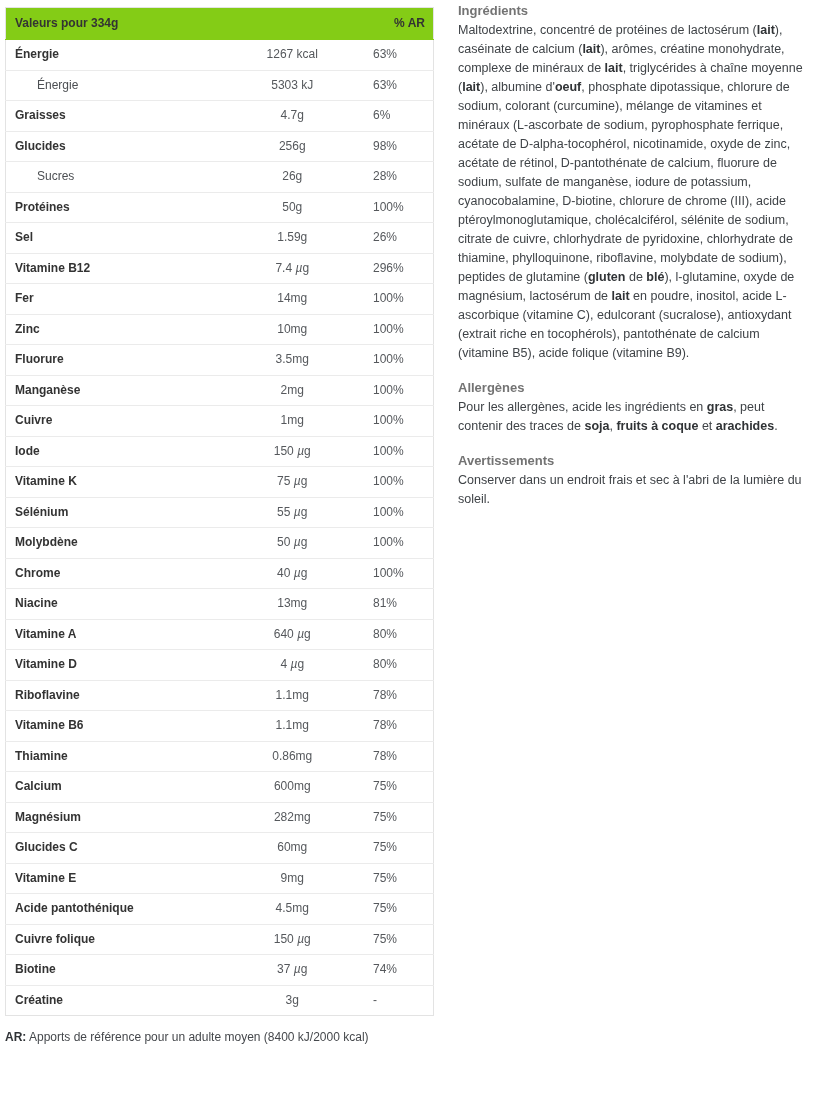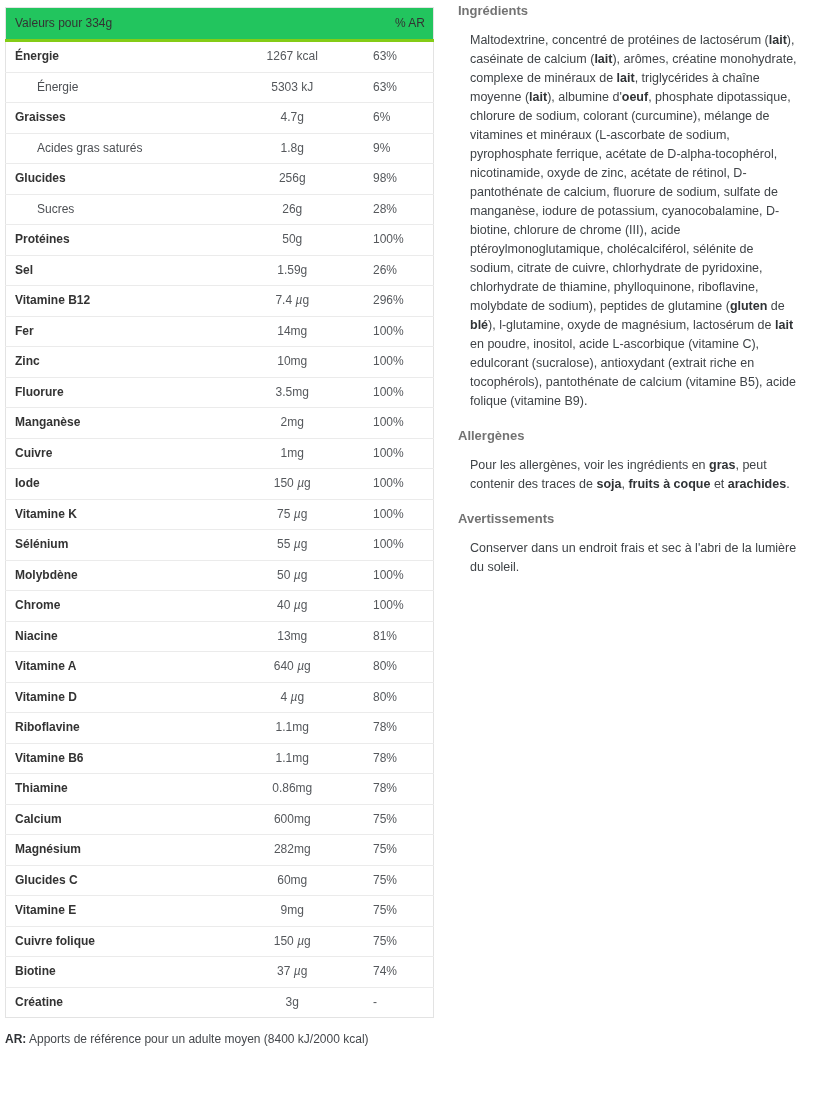--- a/index.html
+++ b/index.html
@@ -26,26 +26,26 @@
     width: 100%;
     border-collapse: collapse;
     table-layout: fixed;
     font-size: 12px;
     border: 1px solid #e3e3e3;
   }
   table.nutrition col.c-label { width: 50%; }
   table.nutrition col.c-value { width: 34%; }
   table.nutrition col.c-ar    { width: 16%; }
   table.nutrition thead th {
-    background: #22c55e;
-    font-weight: normal;
+    background: #84cc16;
+    font-weight: bold;
     color: #333333;
     text-align: left;
     padding: 9px 8px 9px 9px;
-    border-bottom: 3px solid #84cc16;
+    border-bottom: 1px solid #84cc16;
     line-height: 13px;
   }
   table.nutrition thead th.col-ar { text-align: right; padding-right: 8px; }
   table.nutrition tbody td {
     border-top: 1px solid #ebebeb;
     padding: 8px;
     line-height: 13.5px;
     color: #55585c;
     vertical-align: middle;
   }
@@ -73,21 +73,21 @@
     color: #3f4347;
   }
   .right-col h3 {
     font-size: 13px;
     font-weight: bold;
     color: #737373;
     margin: 16px 0 2px 0;
     line-height: 17px;
   }
   .right-col h3:first-child { margin-top: 0; }
-  .right-col p { margin: 12px; }
+  .right-col p { margin: 0; }
   .right-col b { font-weight: bold; color: #303336; }
 </style>
 </head>
 <body>
 
 <div class="page">
 
   <div class="left-col">
     <table class="nutrition">
       <colgroup>
@@ -112,25 +112,20 @@
             <td class="col-label sub">Énergie</td>
             <td class="col-value">5303 kJ</td>
             <td class="col-ar">63%</td>
           </tr>
           <tr>
             <td class="col-label main">Graisses</td>
             <td class="col-value">4.7g</td>
             <td class="col-ar">6%</td>
           </tr>
           <tr>
-            <td class="col-label sub">Acides gras saturés</td>
-            <td class="col-value">1.8g</td>
-            <td class="col-ar">9%</td>
-          </tr>
-          <tr>
             <td class="col-label main">Glucides</td>
             <td class="col-value">256g</td>
             <td class="col-ar">98%</td>
           </tr>
           <tr>
             <td class="col-label sub">Sucres</td>
             <td class="col-value">26g</td>
             <td class="col-ar">28%</td>
           </tr>
           <tr>
@@ -239,20 +234,25 @@
             <td class="col-ar">75%</td>
           </tr>
           <tr>
             <td class="col-label main">Glucides C</td>
             <td class="col-value">60mg</td>
             <td class="col-ar">75%</td>
           </tr>
           <tr>
             <td class="col-label main">Vitamine E</td>
             <td class="col-value">9mg</td>
+            <td class="col-ar">75%</td>
+          </tr>
+          <tr>
+            <td class="col-label main">Acide pantothénique</td>
+            <td class="col-value">4.5mg</td>
             <td class="col-ar">75%</td>
           </tr>
           <tr>
             <td class="col-label main">Cuivre folique</td>
             <td class="col-value">150 <i>µ</i>g</td>
             <td class="col-ar">75%</td>
           </tr>
           <tr>
             <td class="col-label main">Biotine</td>
             <td class="col-value">37 <i>µ</i>g</td>
@@ -265,18 +265,18 @@
           </tr>
         </tbody>
     </table>
     <p class="footnote"><b>AR:</b><span> Apports de référence pour un adulte moyen (8400 kJ/2000 kcal)</span></p>
   </div>
 
   <div class="right-col" id="detail-sections">
       <h3>Ingrédients</h3>
       <p><span>Maltodextrine, concentré de protéines de lactosérum (</span><b>lait</b><span>), caséinate de calcium (</span><b>lait</b><span>), arômes, créatine monohydrate, complexe de minéraux de </span><b>lait</b><span>, triglycérides à chaîne moyenne (</span><b>lait</b><span>), albumine d'</span><b>oeuf</b><span>, phosphate dipotassique, chlorure de sodium, colorant (curcumine), mélange de vitamines et minéraux (L-ascorbate de sodium, pyrophosphate ferrique, acétate de D-alpha-tocophérol, nicotinamide, oxyde de zinc, acétate de rétinol, D-pantothénate de calcium, fluorure de sodium, sulfate de manganèse, iodure de potassium, cyanocobalamine, D-biotine, chlorure de chrome (III), acide ptéroylmonoglutamique, cholécalciférol, sélénite de sodium, citrate de cuivre, chlorhydrate de pyridoxine, chlorhydrate de thiamine, phylloquinone, riboflavine, molybdate de sodium), peptides de glutamine (</span><b>gluten</b><span> de </span><b>blé</b><span>), l-glutamine, oxyde de magnésium, lactosérum de </span><b>lait</b><span> en poudre, inositol, acide L-ascorbique (vitamine C), edulcorant (sucralose), antioxydant (extrait riche en tocophérols), pantothénate de calcium (vitamine B5), acide folique (vitamine B9).</span></p>
       <h3>Allergènes</h3>
-      <p><span>Pour les allergènes, voir les ingrédients en </span><b>gras</b><span>, peut contenir des traces de </span><b>soja</b><span>, </span><b>fruits à coque</b><span> et </span><b>arachides</b><span>.</span></p>
+      <p><span>Pour les allergènes, acide les ingrédients en </span><b>gras</b><span>, peut contenir des traces de </span><b>soja</b><span>, </span><b>fruits à coque</b><span> et </span><b>arachides</b><span>.</span></p>
       <h3>Avertissements</h3>
       <p><span>Conserver dans un endroit frais et sec à l'abri de la lumière du soleil.</span></p>
     </div>
 
 </div>
 
 </body></html>

